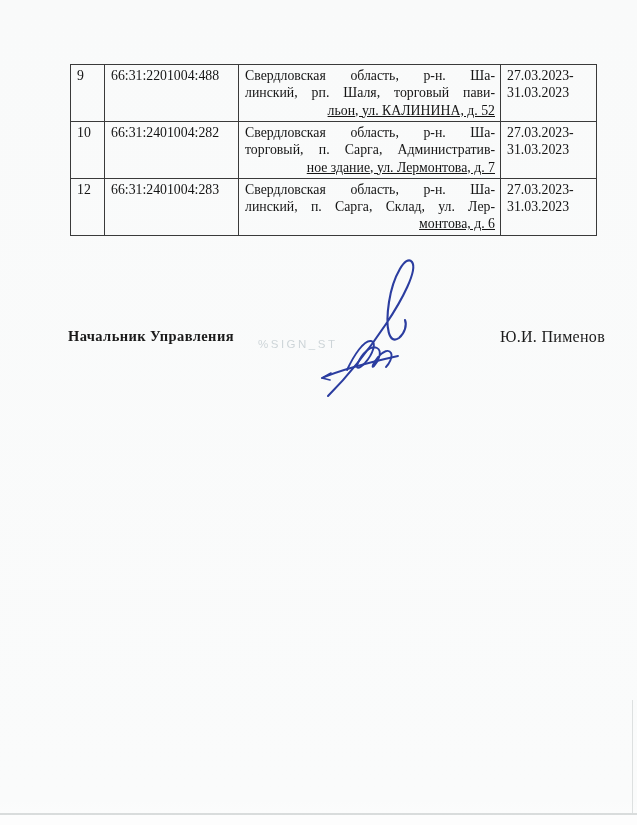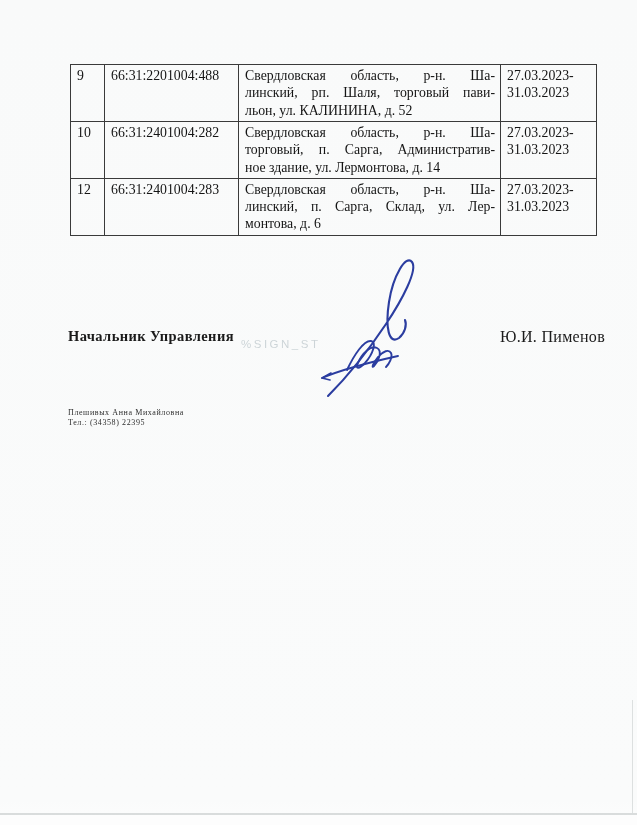--- a/index.html
+++ b/index.html
@@ -65,21 +65,22 @@
   .prop-table tr.first-row { height: 57px; }
   .col-num  { width: 34px; }
   .col-cad  { width: 134px; }
   .col-addr { width: 262px; }
   .col-per  { width: 96px; }
   .addr-line.just {
     text-align: justify;
     text-align-last: justify;
   }
   .addr-line.last {
-    text-align: left;
+    text-align: right;
+    text-decoration: underline;
   }
   
   .signer-position {
     position: absolute;
     left: 68px;
     top: 328px;
     font-size: 14.5px;
     letter-spacing: 0.4px;
     color: #1b1b1b;
     white-space: nowrap;
@@ -89,21 +90,21 @@
     position: absolute;
     right: 32px;
     top: 328px;
     font-size: 16px;
     letter-spacing: 0.3px;
     color: #1b1b1b;
     white-space: nowrap;
   }
   .watermark {
     position: absolute;
-    left: 241px;
+    left: 258px;
     top: 338px;
     font-family: "Liberation Sans", sans-serif;
     font-size: 11.5px;
     letter-spacing: 2.5px;
     color: #a9b6bc;
     opacity: 0.55;
     white-space: nowrap;
     text-align: right;
   }
   .signature {
@@ -150,21 +151,21 @@
             <div>27.03.2023-</div>
             <div>31.03.2023</div>
           </td>
         </tr>
         <tr>
           <td>10</td>
           <td>66:31:2401004:282</td>
           <td>
             <div class="addr-line just">Свердловская область, р-н. Ша-</div>
             <div class="addr-line just">торговый, п. Сарга, Административ-</div>
-            <div class="addr-line last">ное здание, ул. Лермонтова, д. 14</div>
+            <div class="addr-line last">ное здание, ул. Лермонтова, д. 7</div>
           </td>
           <td>
             <div>27.03.2023-</div>
             <div>31.03.2023</div>
           </td>
         </tr>
         <tr>
           <td>12</td>
           <td>66:31:2401004:283</td>
           <td>
@@ -191,22 +192,18 @@
 
       <path d="M 33 118 C 40 103 50 88 57 89 C 63 90 59 102 51 111 C 45 117 41 118 44 111 C 48 101 57 93 63 96 C 69 99 64 110 60 114 C 57 117 59 111 64 105 C 69 99 75 97 77 101 C 79 105 75 112 72 115" stroke-width="1.9"></path>
 
       <path d="M 8 126 C 22 120 48 112 84 104" stroke-width="1.9"></path>
       <path d="M 8 126 L 17 121 M 8 126 L 16 128" stroke-width="1.6"></path>
     </g>
   </svg>
 
   <div class="signer-name">Ю.И. Пименов</div>
 
-  <div class="contact">
-    <div>Плешивых Анна Михайловна</div>
-    <div>Тел.: (34358) 22395</div>
-  </div>
 
   <div class="scan-edge-bottom"></div>
   <div class="scan-strip-bottom"></div>
   <div class="scan-edge-right"></div>
 
 </div>
 
 </body></html>

